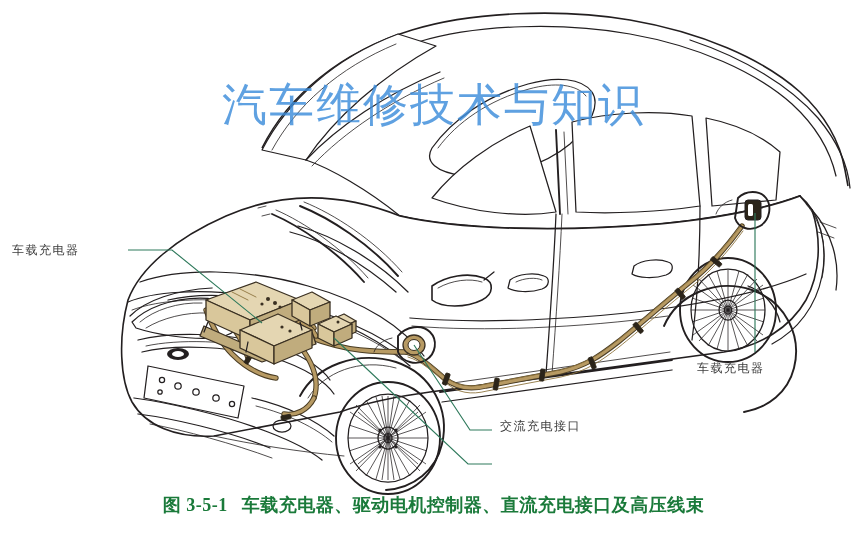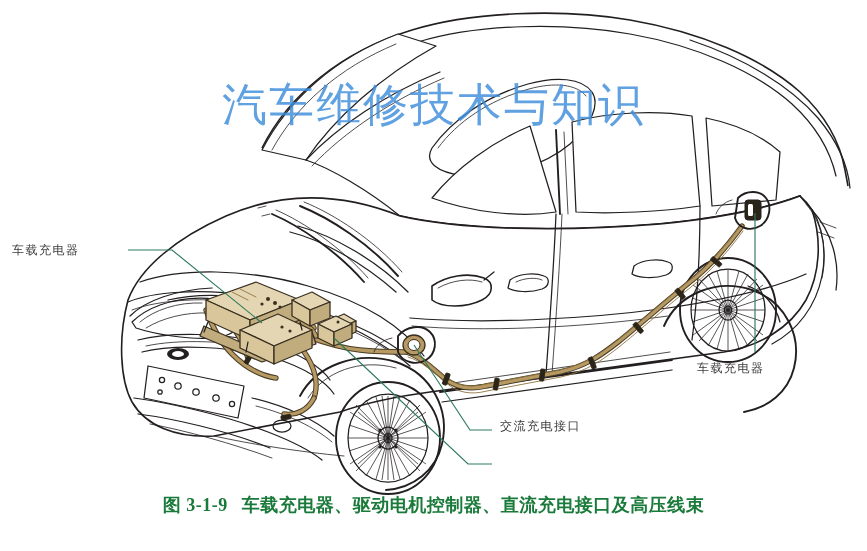--- a/index.html
+++ b/index.html
@@ -434,16 +434,16 @@
   <div id="watermark">汽车维修技术与知识</div>
 
   <div class="anno" id="label-onboard-charger">车载充电器</div>
 
   <div class="anno" id="label-dc-port">车载充电器</div>
 
   <div class="anno" id="label-ac-port">交流充电接口</div>
 
 
   <div id="caption">
-    <span class="cap-num">图 3-1-9</span><span>车载充电器、驱动电机控制器、直流充电接口及高压线束</span>
+    <span class="cap-num">图 3-5-1</span><span>车载充电器、驱动电机控制器、直流充电接口及高压线束</span>
   </div>
 
 </div>
 
 </body></html>

